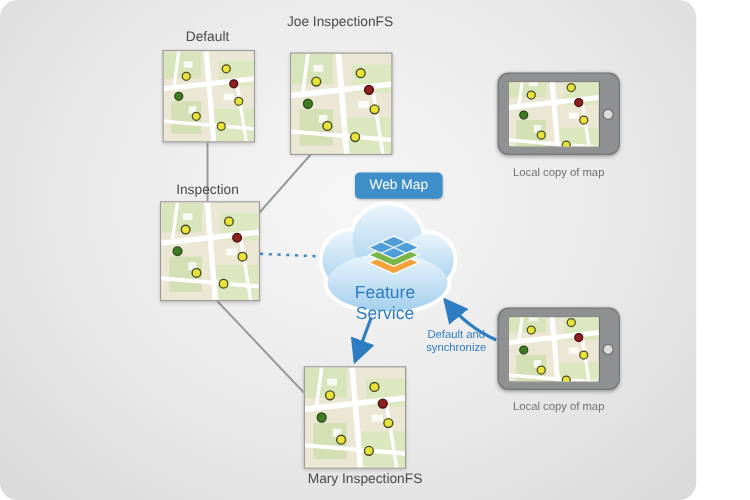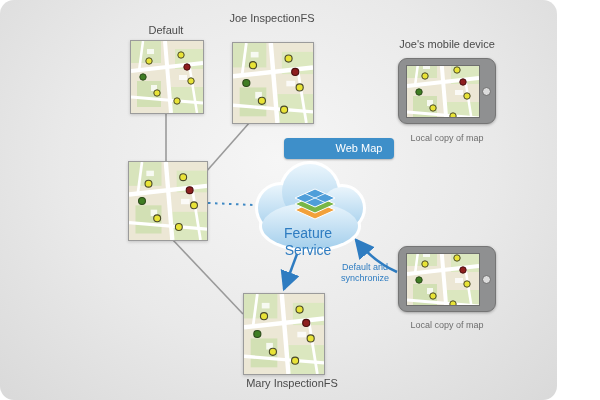--- a/index.html
+++ b/index.html
@@ -18,21 +18,20 @@
   }
   .map-thumb{
     position:absolute;border:1px solid #9b9b9b;background:#ece7d5;
     box-shadow:0 1px 3px rgba(0,0,0,.18);
   }
   .map-thumb svg{display:block;width:100%;height:100%;}
   .badge{
     position:absolute;background:#3e8fc9;color:#fff;font-size:11px;
     text-align:center;border-radius:4px;line-height:21px;height:21px;width:70px;
     box-shadow:0 1px 2px rgba(0,0,0,.25);
-    padding-left:40px;
   }
   .cloud-wrap{position:absolute;}
   .fs-label{
     position:absolute;color:#2e7cc1;font-size:14px;text-align:center;line-height:1.2;
   }
   .sync-label{
     position:absolute;color:#2e7cc1;font-size:9px;text-align:center;line-height:1.25;
   }
   .tablet{
     position:absolute;width:96px;height:64px;background:#8f9091;
@@ -90,20 +89,21 @@
     <line x1="166" y1="112" x2="166" y2="161" stroke="#9a9a9a" stroke-width="1.6"></line>
     <line x1="250" y1="122" x2="205" y2="173" stroke="#9a9a9a" stroke-width="1.6"></line>
     <line x1="172" y1="239" x2="243" y2="314" stroke="#9a9a9a" stroke-width="1.6"></line>
     <line x1="208" y1="203" x2="253" y2="205" stroke="#3f89c4" stroke-width="2" stroke-dasharray="2.5 4.5"></line>
     <path d="M297 254 L284 289" stroke="#2e7cc1" stroke-width="2.5" fill="none" marker-end="url(#arrowBlue)"></path>
     <path d="M397 272 Q374 262 356 240" stroke="#2e7cc1" stroke-width="2.5" fill="none" marker-end="url(#arrowBlue)"></path>
   </svg>
 
   <div class="label" style="left:126px;top:24px;width:80px;">Default</div>
   <div class="label" style="left:222px;top:12px;width:100px;">Joe InspectionFS</div>
+  <div class="label" style="left:126px;top:146px;width:80px;">Inspection</div>
   <div class="label" style="left:242px;top:377px;width:100px;">Mary InspectionFS</div>
 
   <div class="map-thumb" style="left:130px;top:40px;width:72px;height:72px;">
     <svg viewBox="0 0 72 72">
         <use href="#map-art"></use>
       </svg>
   </div>
   <div class="map-thumb" style="left:232px;top:42px;width:80px;height:80px;">
     <svg viewBox="0 0 72 72">
         <use href="#map-art"></use>
@@ -141,21 +141,20 @@
       <g>
         <polygon points="52,52 72,43 92,52 72,61" fill="#f2a13b" stroke="#ffffff" stroke-width="1"></polygon>
         <polygon points="52,46 72,37 92,46 72,55" fill="#79b648" stroke="#ffffff" stroke-width="1"></polygon>
         <polygon points="52,40 72,31 92,40 72,49" fill="#4f9ed9" stroke="#ffffff" stroke-width="1"></polygon>
         <path d="M62 35.5 L82 44.5 M82 35.5 L62 44.5" stroke="#ffffff" stroke-width="1" fill="none" opacity="0.85"></path>
       </g>
     </svg>
   </div>
   <div class="fs-label" style="left:282px;top:225px;width:52px;">Feature Service</div>
 
-  <div class="label" style="left:387px;top:38px;width:120px;">Joe's mobile device</div>
   <div class="tablet" style="left:398px;top:58px;">
     <div class="tablet-screen">
       <svg viewBox="0 0 72 72">
           <use href="#map-art"></use>
         </svg>
     </div>
     <div class="tablet-button"></div>
   </div>
   <div class="caption" style="left:387px;top:133px;width:120px;">Local copy of map</div>
 

